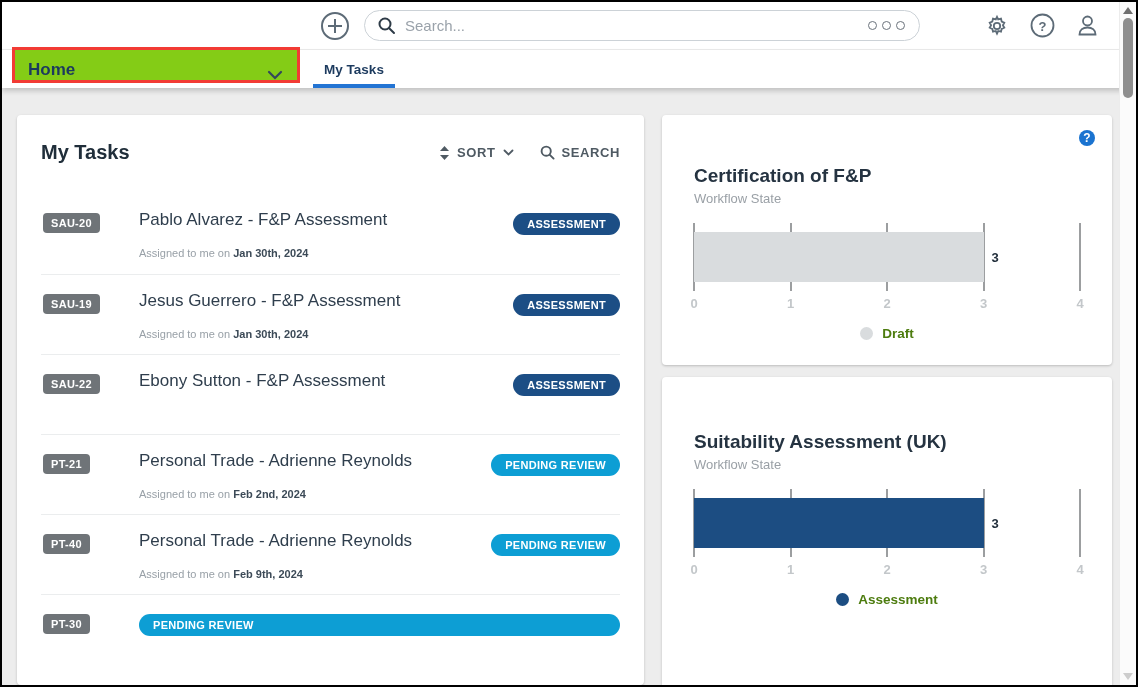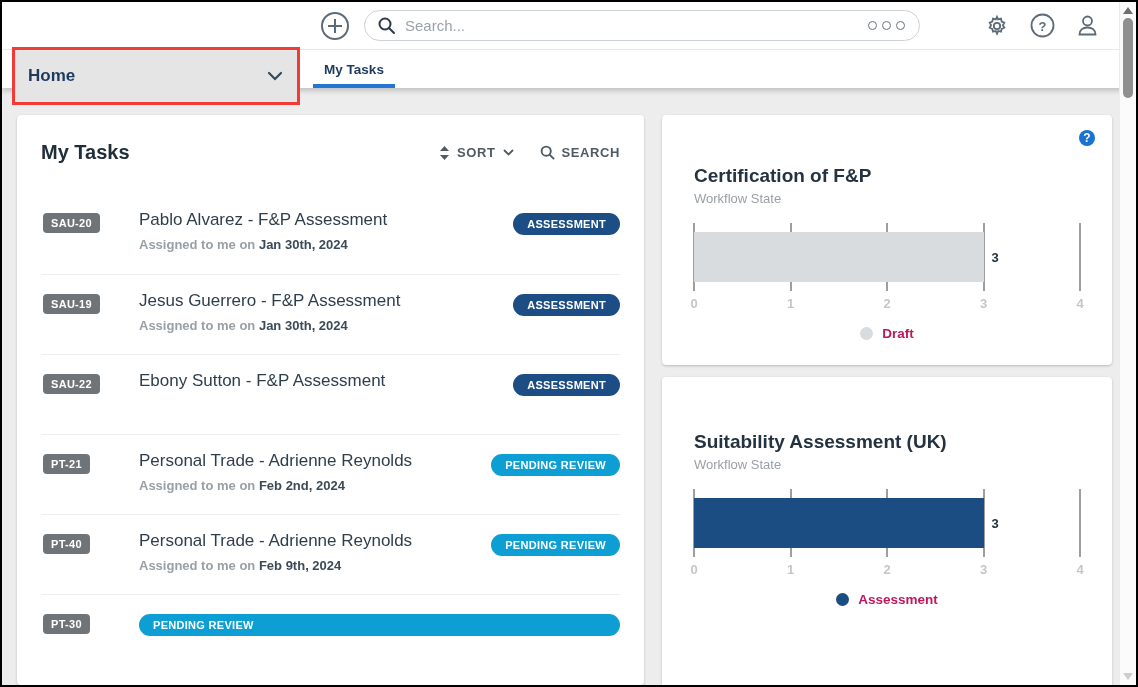--- a/index.html
+++ b/index.html
@@ -31,23 +31,23 @@
   .overflow-dots { display:flex; gap:5px; margin-left:auto; cursor:pointer; padding:4px 2px; }
   .overflow-dots span { width:9px; height:9px; border:1.5px solid #6b737c; border-radius:50%; display:block; }
   .topbar-icons { display:flex; align-items:center; gap:19px; margin-left:64px; }
   .tb-icon { width:26px; height:26px; cursor:pointer; display:flex; align-items:center; justify-content:center; }
   
   .navrow {
     height:38px; background:#fff; position:relative; z-index:5;
     box-shadow:0 3px 5px rgba(0,0,0,0.18);
   }
   .home-dd {
-    position:absolute; left:10px; top:-3px; width:288px; height:58px;
-    border:3px solid #f23b34; background:#e5e5e5;
-    display:flex; align-items:center; justify-content:space-between;
+    position:absolute; left:10px; top:-3px; width:288px; height:36px;
+    border:3px solid #f23b34; background:#84cc16;
+    display:flex; align-items:flex-end; justify-content:space-between;
     padding:0 14px 0 13px; cursor:pointer;
   }
   .home-label { font-size:17px; font-weight:bold; color:#1c3a5e; }
   .tab {
     position:absolute; left:311px; top:0; width:82px; height:100%;
     display:flex; align-items:center; justify-content:center;
     font-size:13.5px; font-weight:bold; color:#1c3a5e; cursor:pointer;
   }
   .tab-underline { position:absolute; left:0; bottom:0; width:100%; height:4px; background:#2374d3; }
   
@@ -68,21 +68,21 @@
   .task-row {
     display:grid; grid-template-columns:96px 1fr auto; align-items:start;
     padding:16px 0 0 2px; height:80px; cursor:pointer;
   }
   .task-row + .task-row { border-top:1px solid #ebedee; }
   .id-badge {
     display:inline-block; background:#6f7478; color:#fff; font-size:11px; font-weight:bold;
     padding:4px 8px; border-radius:4px; letter-spacing:0.3px; margin-top:3px;
   }
   .task-title { font-size:17px; color:#2f3e4d; }
-  .task-sub { font-size:13px; margin-top:7px; color:#98a0a7;font-weight:bold; }
+  .task-sub { font-size:11px; margin-top:17px; color:#98a0a7; }
   .task-sub b { color:#3c4a57; }
   .status-pill {
     color:#fff; font-size:11px; font-weight:bold; letter-spacing:0.3px;
     padding:5px 14px; border-radius:12px; margin-top:3px; white-space:nowrap;
   }
   
   .right-col { width:450px; flex:none; display:flex; flex-direction:column; gap:12px; }
   .chart-card { position:relative; padding:20px 32px 16px 32px; flex:none; }
   .chart-card.c0 { height:250px; }
   .chart-card.c1 { height:332px; }
@@ -102,21 +102,21 @@
     position:absolute; top:50%; transform:translateY(-50%); z-index:3;
     font-size:13px; font-weight:bold; color:#1f2c39;
   }
   .axis { position:relative; height:20px; margin-top:3px; }
   .tick-label {
     position:absolute; top:2px; transform:translateX(-50%);
     font-size:13px; color:#c3c7ca; font-weight:bold;
   }
   .legend { display:flex; align-items:center; justify-content:center; gap:9px; margin-top:12px; }
   .legend-dot { width:13px; height:13px; border-radius:50%; }
-  .legend-label { font-size:13.5px; font-weight:bold; color:#be185d; }
+  .legend-label { font-size:13.5px; font-weight:bold; color:#4d7c0f; }
   
   .scrollbar {
     position:absolute; top:0; right:0; bottom:0; width:17px; z-index:50;
     background:#fbfbfb; border-left:1px solid #ececec;
   }
   .sb-up {
     position:absolute; top:5px; left:3px; width:0; height:0; cursor:pointer;
     border-left:5px solid transparent; border-right:5px solid transparent;
     border-bottom:7px solid #6f6f6f;
   }

